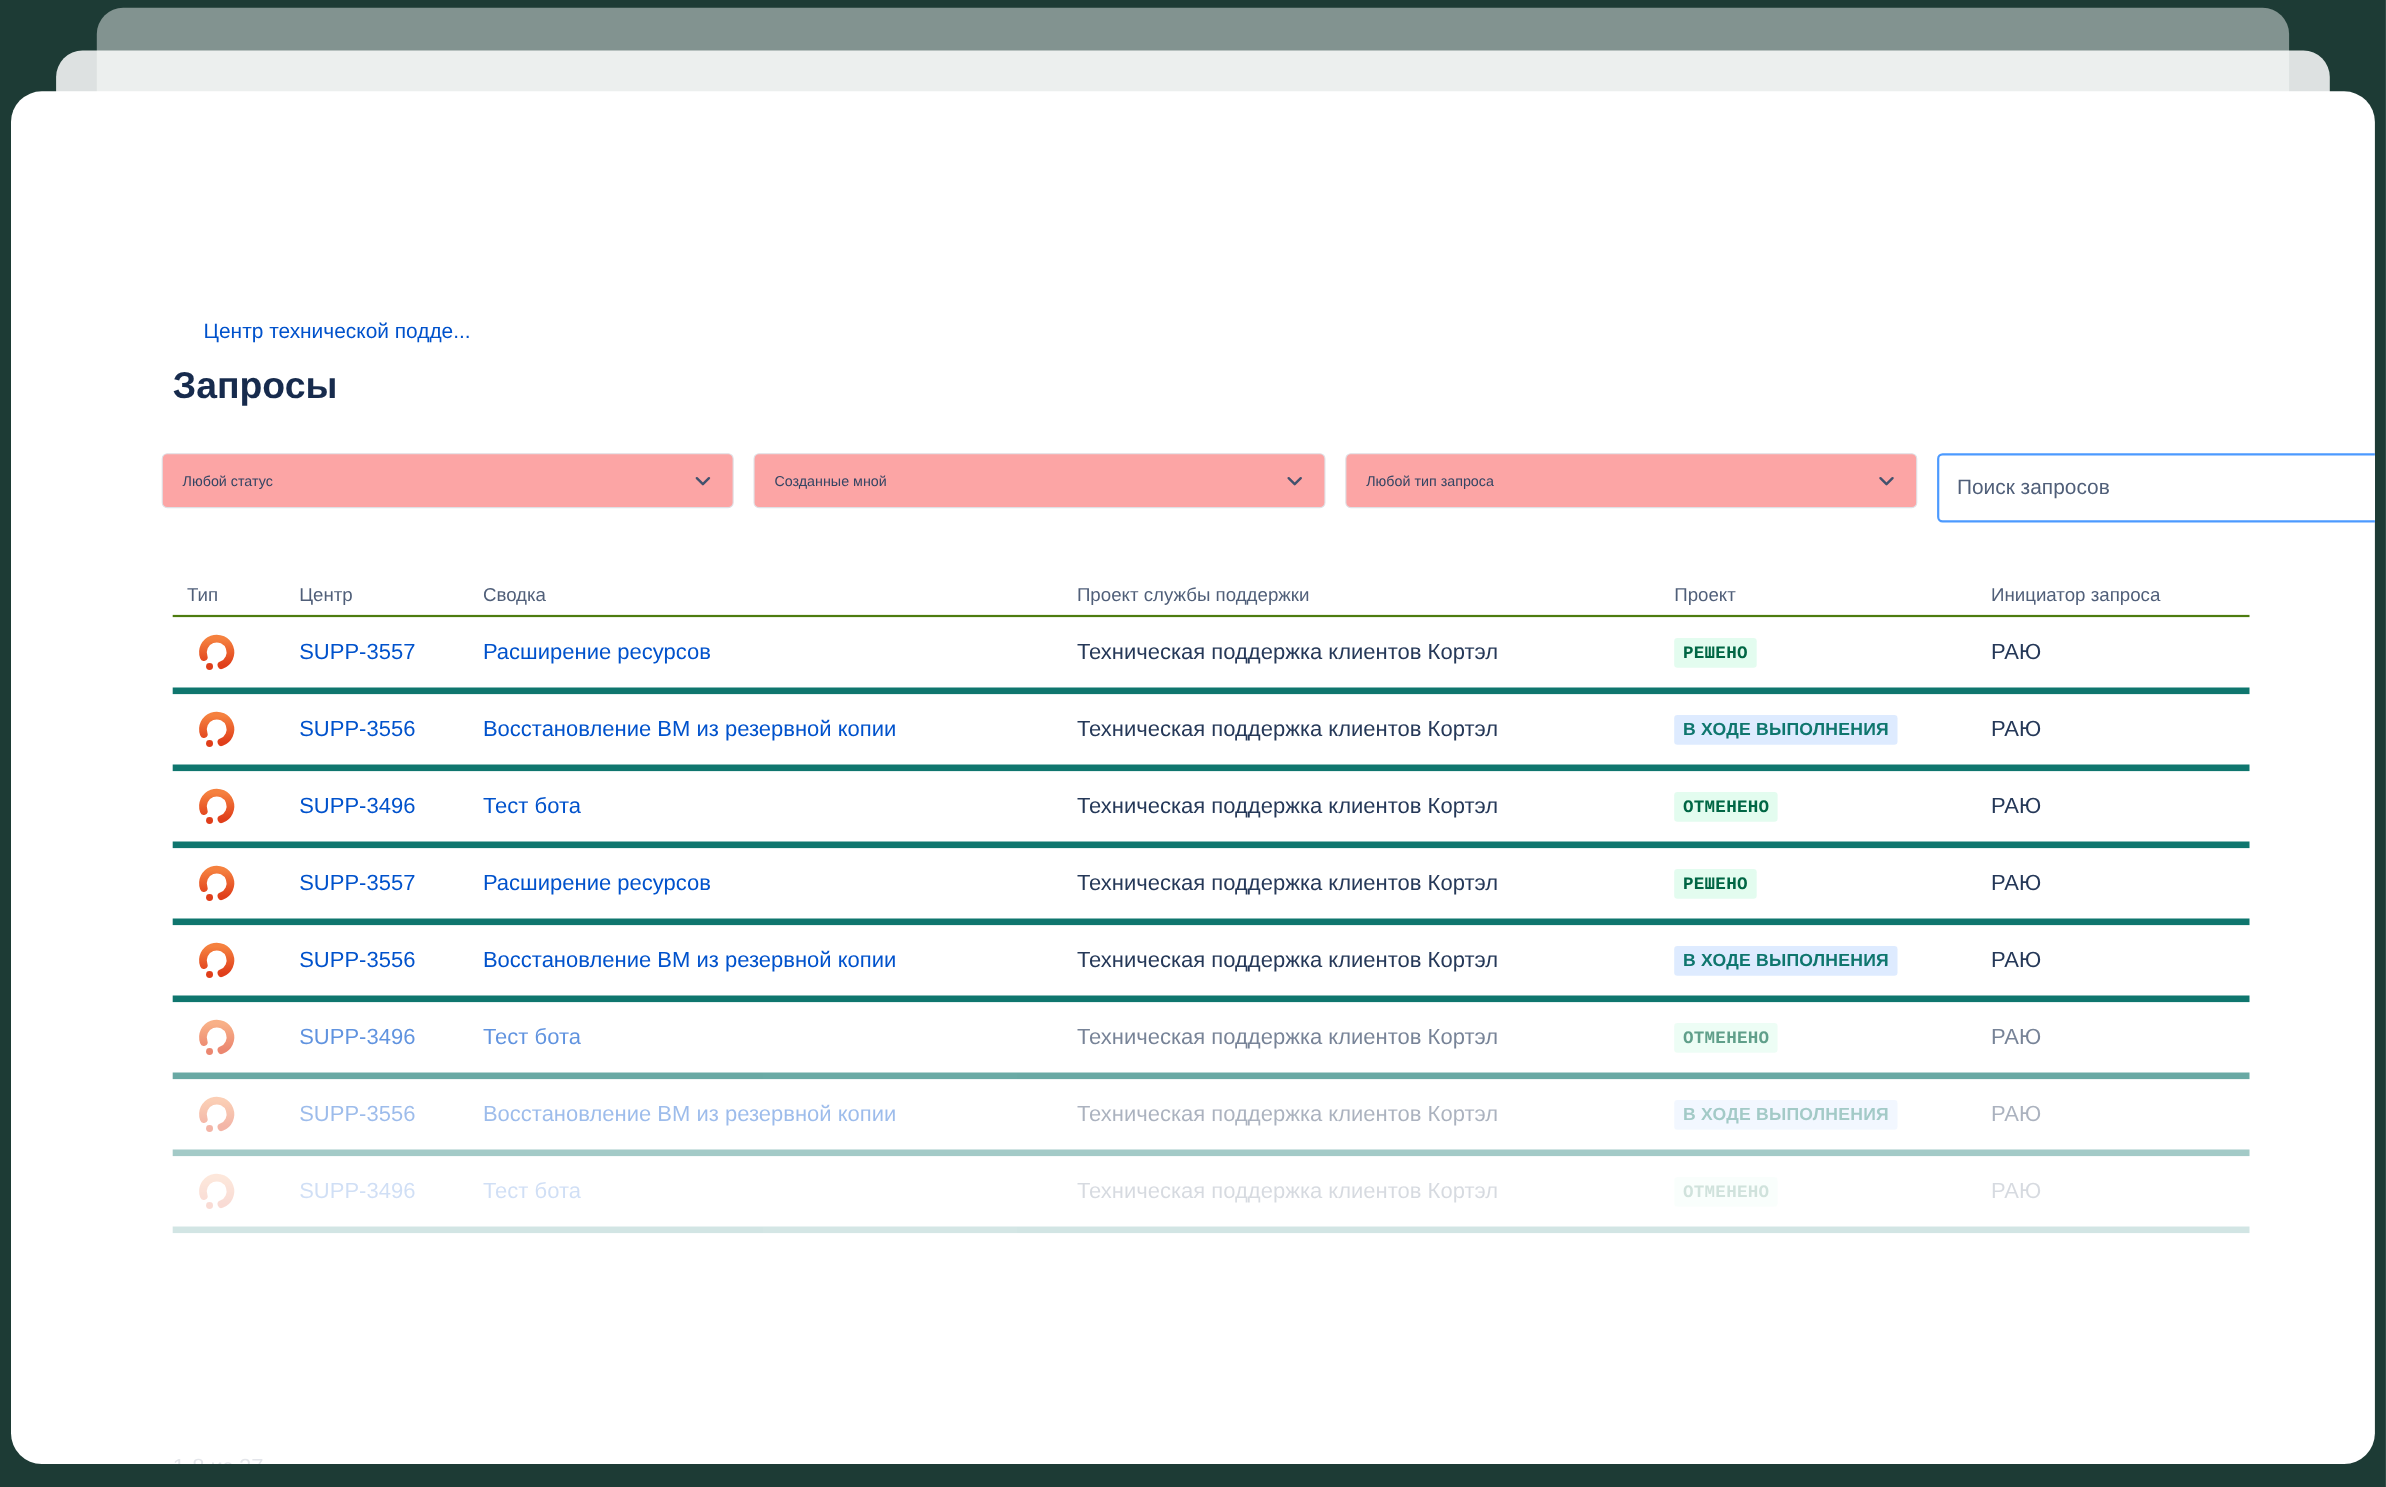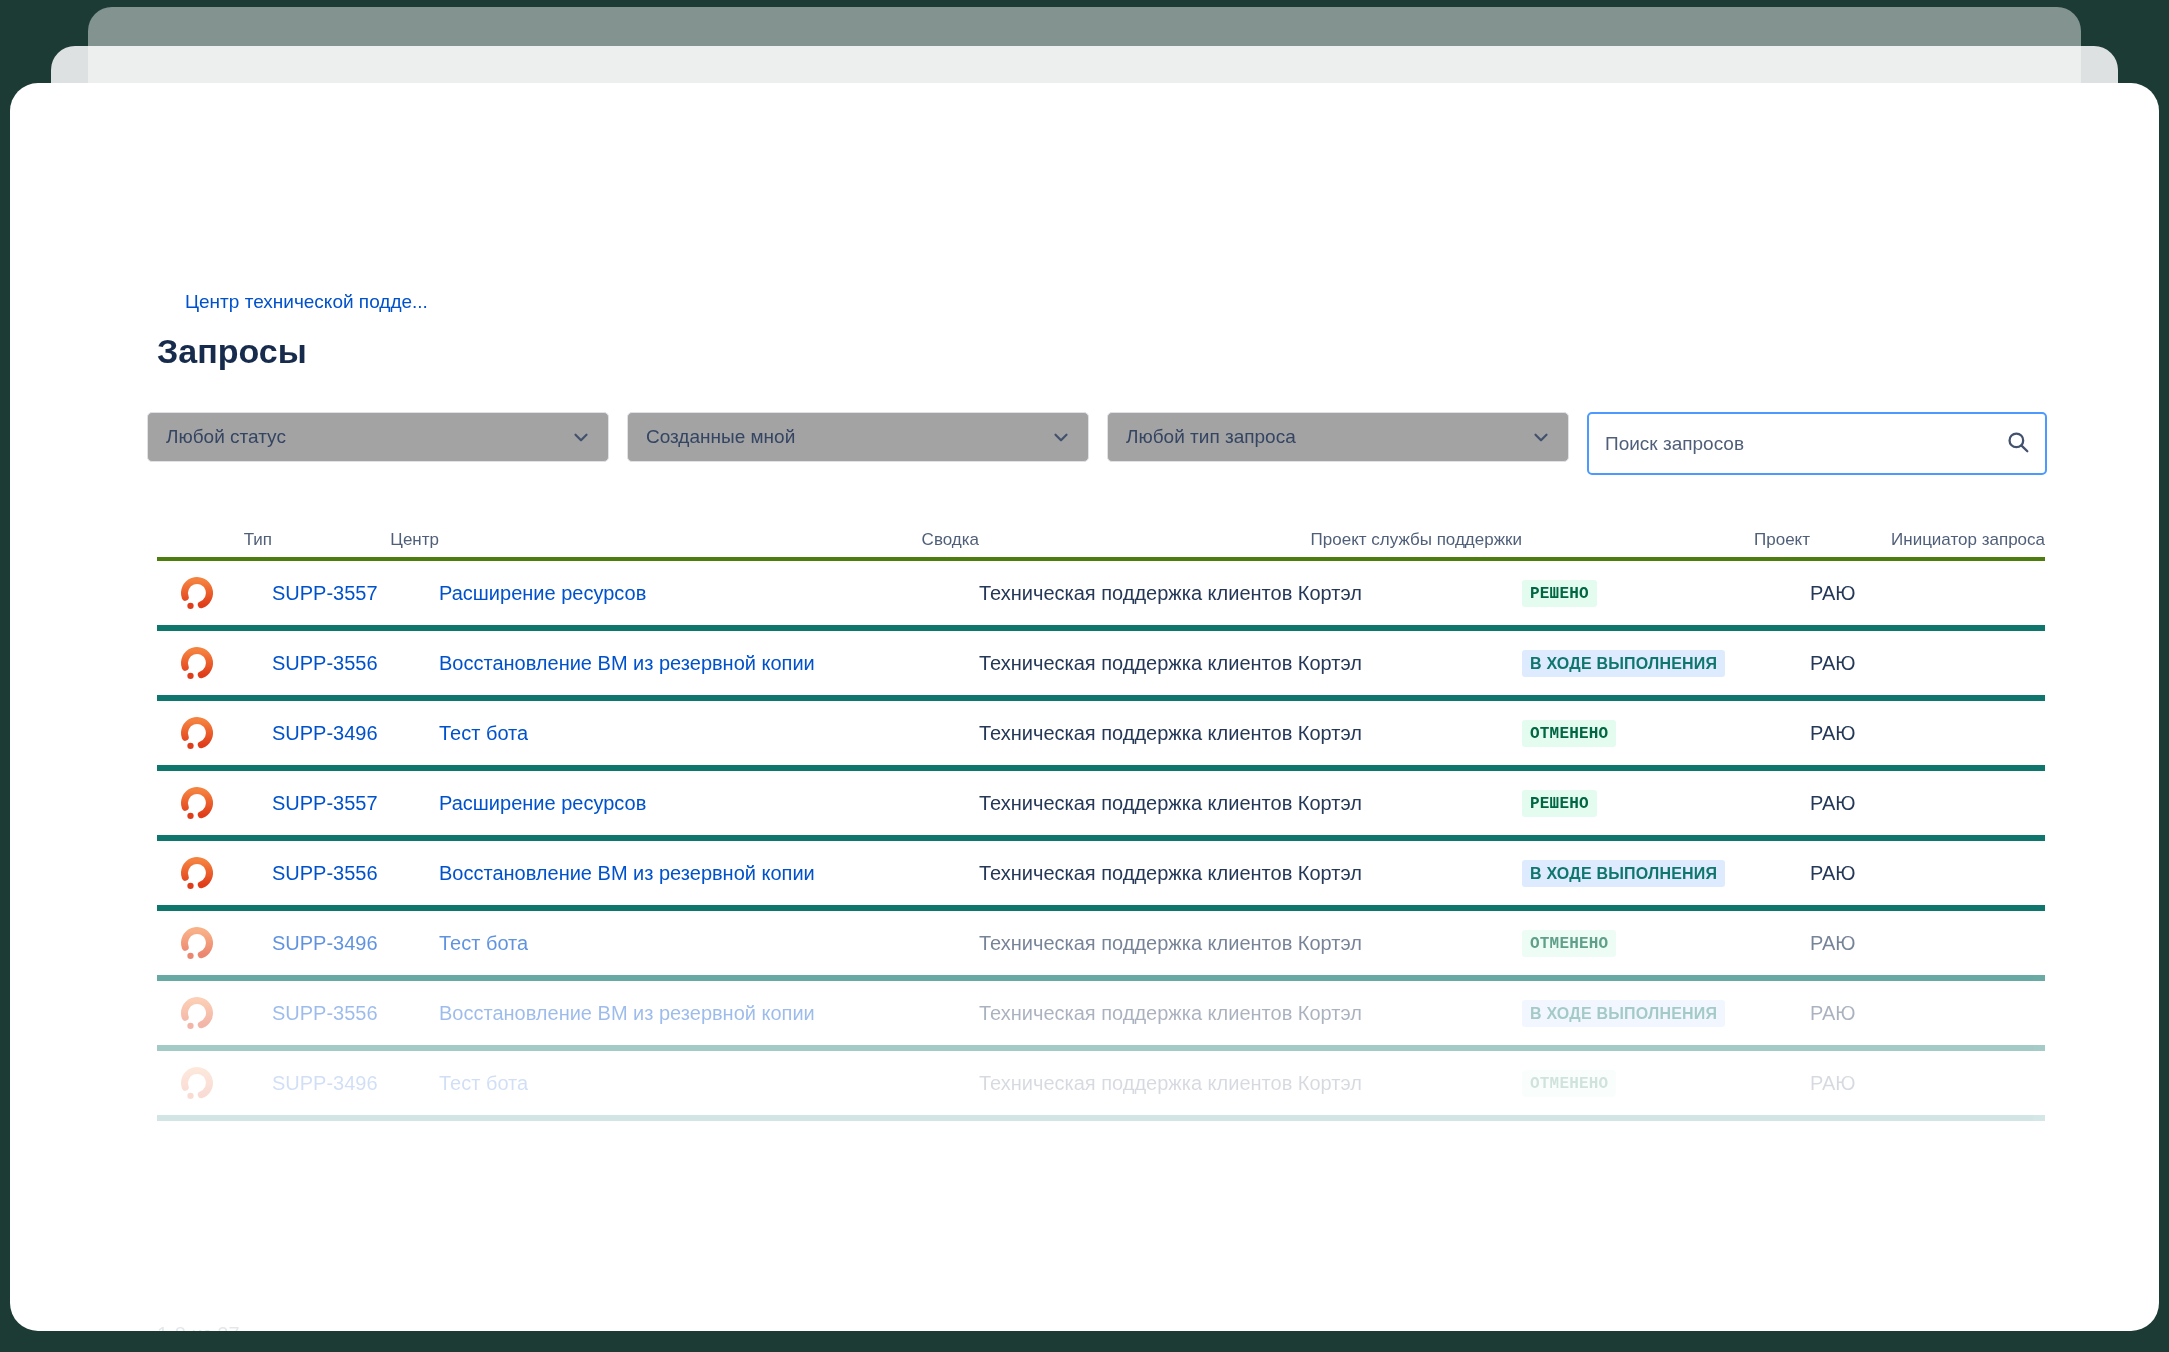--- a/index.html
+++ b/index.html
@@ -38,27 +38,27 @@
     position: absolute; left: 147px; top: 249px;
     font-size: 34px; font-weight: 700; color: #172B4D;
   }
 
   
   .filters {
     position: absolute; left: 137px; top: 329px;
     display: flex; gap: 18px;
   }
   .dropdown {
-    width: 462px; height: 50px;
-    background: #a3a3a3;
+    width: 520px; height: 50px;
+    background: #fca5a5;
     border: 1px solid #DFE1E6;
     border-radius: 5px;
     display: flex; align-items: center; justify-content: space-between;
     padding: 0 16px 0 18px;
-    font-size: 19px; color: #344563;
+    font-size: 13px; color: #344563;
     cursor: pointer;
   }
   .dropdown .chev { flex: 0 0 auto; display: flex; }
   .searchbox {
     width: 460px; height: 63px;
     background: #ffffff;
     border: 2px solid #4C9AFF;
     border-radius: 5px;
     display: flex; align-items: center;
     padding: 0 14px 0 16px;
@@ -74,22 +74,22 @@
   .table {
     position: absolute; left: 147px; top: 440px; width: 1888px;
   }
   .t-head, .t-row {
     display: grid;
     grid-template-columns: 115px 167px 540px 543px 288px 235px;
     align-items: center;
   }
   .t-head {
     height: 38px;
-    border-bottom: 4px solid #4d7c0f;
-    font-size: 17px; color: #505F79; text-align: right;
+    border-bottom: 2px solid #4d7c0f;
+    font-size: 17px; color: #505F79;
   }
   .t-head .th:first-child { padding-left: 13px; }
   .t-row {
     height: 70px;
     border-bottom: 6px solid #0f766e;
     font-size: 20px;
   }
   .t-body > .t-row:nth-child(6) { opacity: 0.62; }
   .t-body > .t-row:nth-child(7) { opacity: 0.38; }
   .t-body > .t-row:nth-child(8) { opacity: 0.18; }

